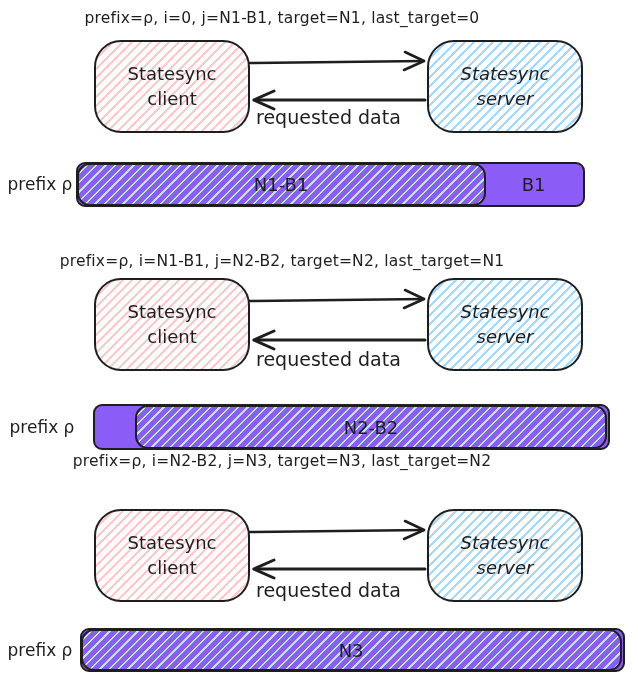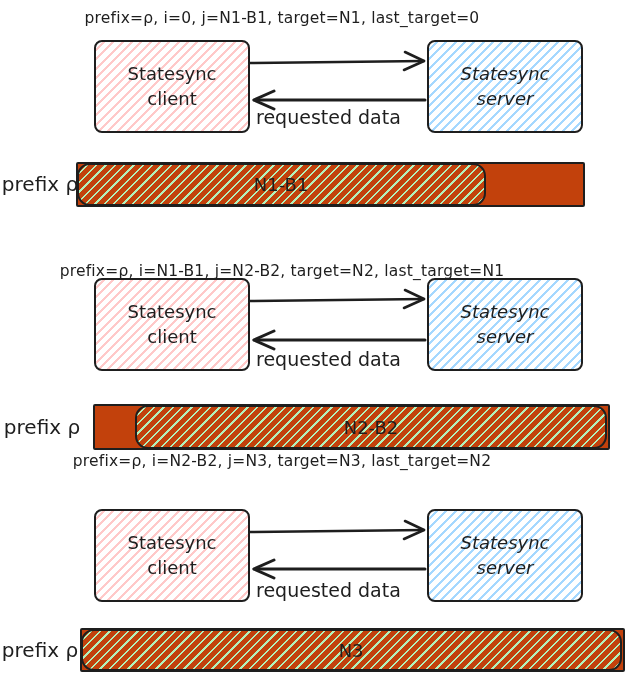--- a/index.html
+++ b/index.html
@@ -6,54 +6,54 @@
   body {
     width:638px; height:682px; background:#ffffff; position:relative;
     font-family:"DejaVu Sans", sans-serif; color:#1e1e1e; overflow:hidden;
   }
   .section-header {
     position:absolute; left:0; width:564px; text-align:center;
     font-size:15.5px; letter-spacing:0.2px; white-space:nowrap;
   }
   .box {
     position:absolute; width:156px; height:93px; box-sizing:border-box;
-    border:2.6px solid #1e1e1e; border-radius:8px;
+    border:2.6px solid #1e1e1e; border-radius:27px;
     display:flex; align-items:center; justify-content:center;
     text-align:center; font-size:18px; line-height:1.35; padding:0 22px;
   }
   .client-box {
     background:repeating-linear-gradient(135deg, rgba(0,0,0,0) 0px, rgba(0,0,0,0) 4.6px, #ffc9c9 4.6px, #ffc9c9 6.6px);
   }
   .server-box {
     background:repeating-linear-gradient(135deg, rgba(0,0,0,0) 0px, rgba(0,0,0,0) 4.6px, #a5d8ff 4.6px, #a5d8ff 6.6px);
     font-style:italic;
   }
   .arrows-svg { position:absolute; left:248px; width:180px; height:84px; }
   .arrow-label {
     position:absolute; left:256px; width:184px; 
     font-size:19px; white-space:nowrap;
   }
   .bar {
-    position:absolute; box-sizing:border-box; background:#c2410c;
-    border:2.6px solid #1e1e1e; border-radius:2px;
+    position:absolute; box-sizing:border-box; background:#8b5cf6;
+    border:2.6px solid #1e1e1e; border-radius:9px;
     display:flex; align-items:stretch;
   }
   .bar-fill {
     flex:0 0 auto; box-sizing:border-box; margin:-1.4px;
     border:2.6px solid #1e1e1e; border-radius:13px;
     background:repeating-linear-gradient(135deg, rgba(0,0,0,0) 0px, rgba(0,0,0,0) 5px, #b2f2bb 5px, #b2f2bb 6.6px);
     display:flex; align-items:center; justify-content:center;
     font-size:18px;
   }
   .bar-rest {
     flex:1 1 auto; display:flex; align-items:center; justify-content:center;
     font-size:18px; overflow:hidden;
   }
   .bar-prefix {
-    position:absolute; width:80px; text-align:center; font-size:20px; white-space:nowrap;
+    position:absolute; width:80px; text-align:center; font-size:17px; white-space:nowrap;
   }
   svg line, svg path { stroke:#1e1e1e; fill:none; stroke-linecap:round; stroke-linejoin:round; }
 </style>
 </head>
 <body>
 
 <div>
   <div class="section-header" style="top:9px">prefix=ρ, i=0, j=N1-B1, target=N1, last_target=0</div>
 
   <div class="box client-box" style="left:94px; top:40px">
@@ -73,25 +73,28 @@
       <path d="M26 43 L6 52 L26 61" stroke-width="3"></path>
     </g>
   </svg>
   <div class="arrow-label" style="top:106px">requested data</div>
 
   <div class="bar-prefix" style="left:0px; top:162px; line-height:45px">prefix ρ</div>
   <div class="bar" style="left:76px; top:162px; width:509px; height:45px">
     <div class="bar-fill" style="width: 81%;">
       <span>N1-B1</span>
     </div>
+    <div class="bar-rest">
+      <span>B1</span>
+    </div>
   </div>
 </div>
 
 <div>
-  <div class="section-header" style="top:262px">prefix=ρ, i=N1-B1, j=N2-B2, target=N2, last_target=N1</div>
+  <div class="section-header" style="top:252px">prefix=ρ, i=N1-B1, j=N2-B2, target=N2, last_target=N1</div>
 
   <div class="box client-box" style="left:94px; top:278px">
     <span>Statesync client</span>
   </div>
   <div class="box server-box" style="left:427px; top:278px">
     <span>Statesync server</span>
   </div>
 
   <svg class="arrows-svg" style="top:286px" viewBox="0 0 180 84">
     <g>

